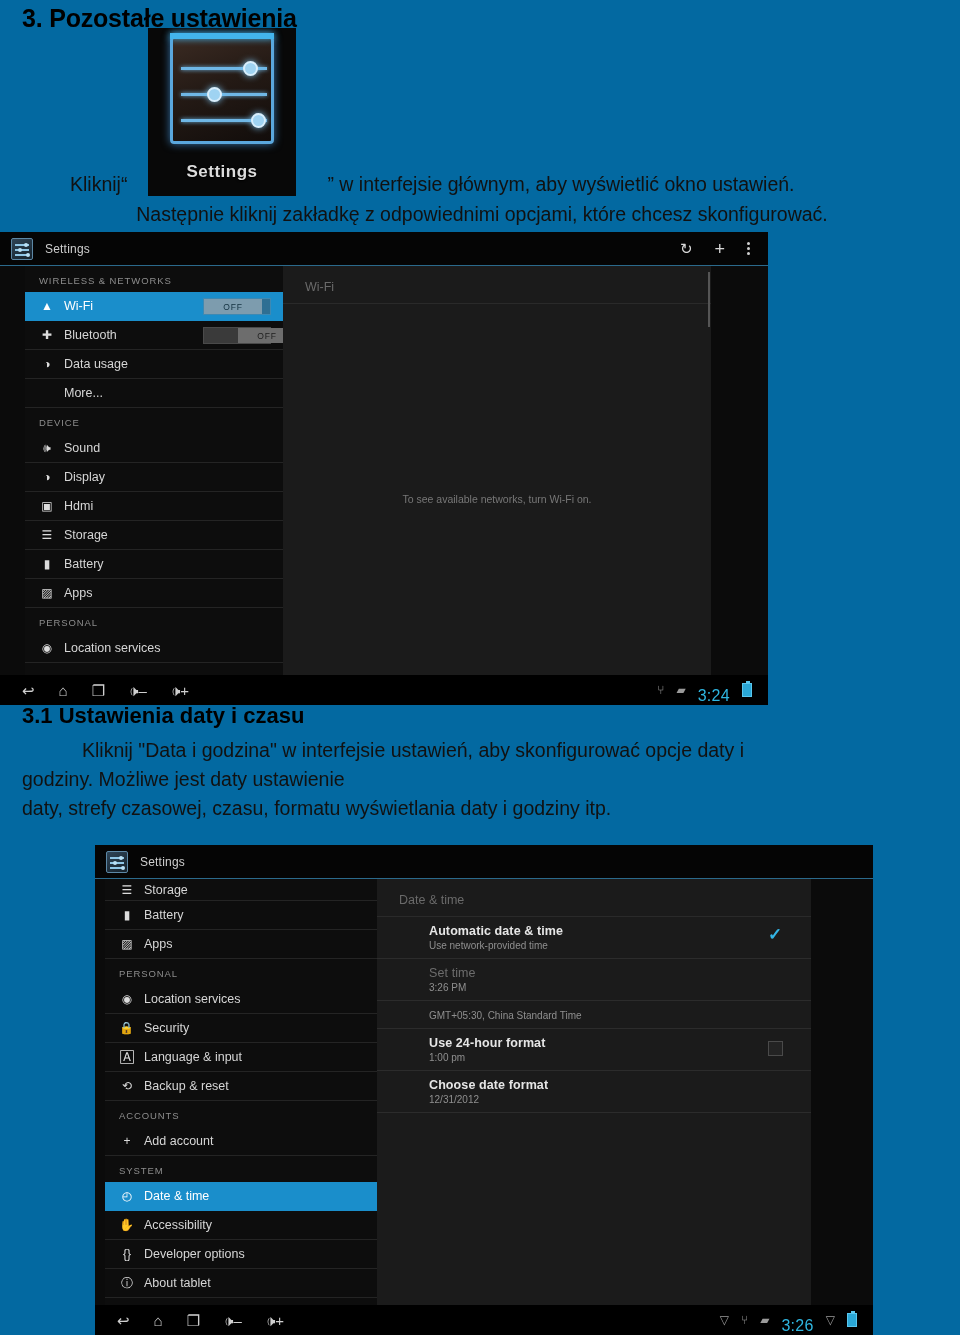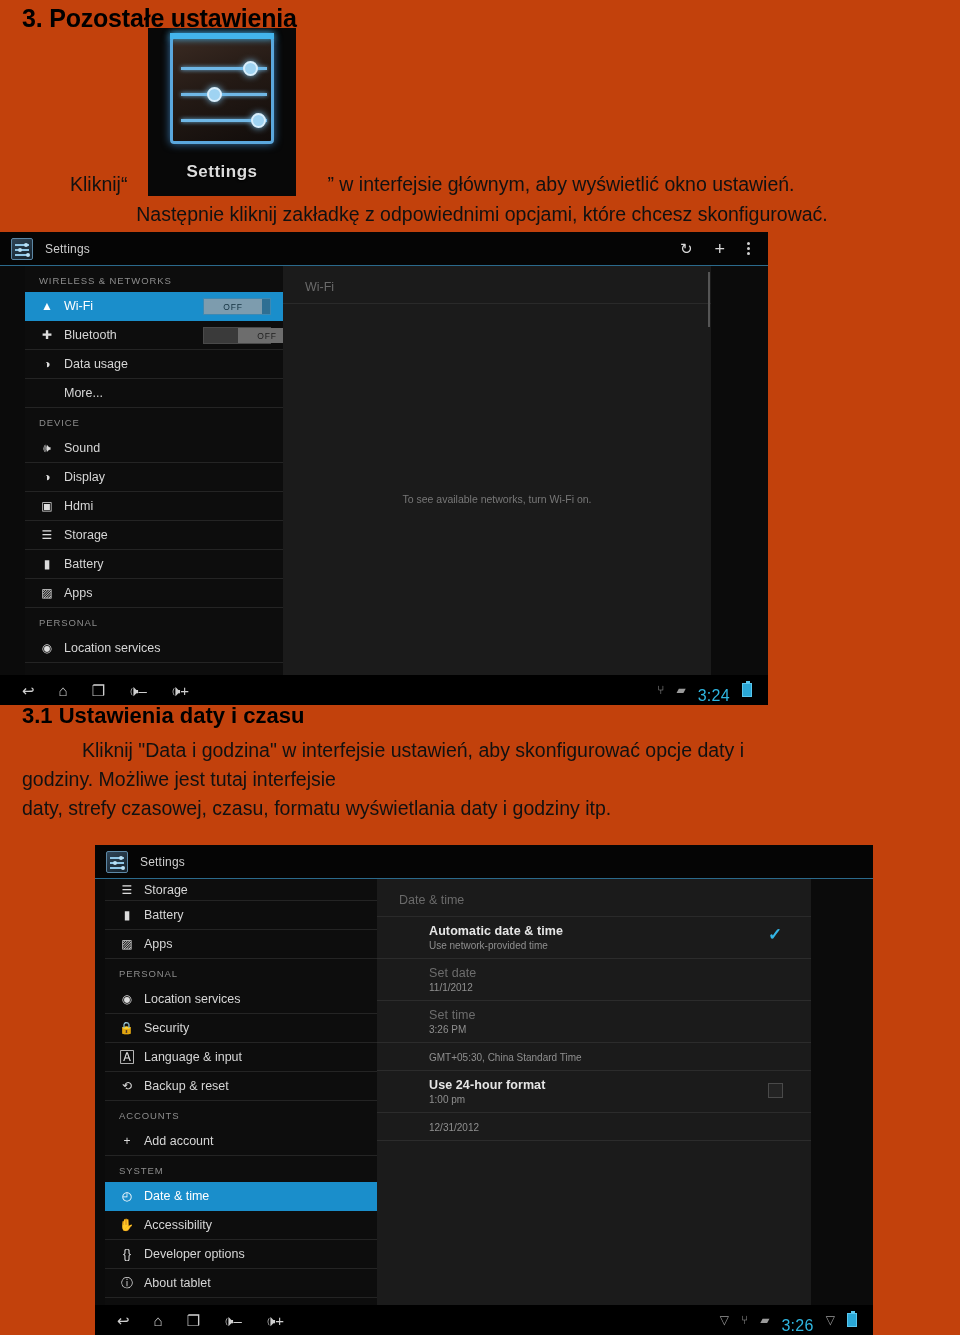--- a/index.html
+++ b/index.html
@@ -2,21 +2,21 @@
 <html><head>
 <meta charset="utf-8">
 <style>
   * { box-sizing: border-box; margin: 0; padding: 0; }
   html, body {
     width: 960px; height: 1335px;
     background: #ffffff;
     font-family: "Liberation Sans", sans-serif;
     overflow: hidden;
   }
-  .page { position: relative; width: 960px; height: 1335px; background:#c2410c; }
+  .page { position: relative; width: 960px; height: 1335px; background:#0369a1; }
 
   
   h1.doc-heading {
     font-size: 25px; font-weight: bold; color:#000;
     letter-spacing: -0.2px;
     position:absolute; left:22px; top:4px;
   }
   h2.doc-heading2 {
     font-size: 22px; font-weight: bold; color:#000;
     position:absolute; left:22px; top:703px;
@@ -308,21 +308,21 @@
         <span class="si">⑂</span>
         <span class="si">▰</span>
         <span class="clock">3:24</span>
         <span class="batt"></span>
       </div>
     </div>
   </div>
 
   <h2 class="doc-heading2">3.1 Ustawienia daty i czasu</h2>
   <p class="para" style="position:absolute;left:22px;top:736px;width:920px;text-align:justify;text-indent:60px;">Kliknij "Data i godzina" w interfejsie ustawień, aby skonfigurować opcje daty i</p>
-  <p class="para" style="position:absolute;left:22px;top:765px;width:920px;">godziny. Możliwe jest tutaj interfejsie</p>
+  <p class="para" style="position:absolute;left:22px;top:765px;width:920px;">godziny. Możliwe jest daty ustawienie</p>
   <p class="para" style="position:absolute;left:22px;top:794px;width:920px;">daty, strefy czasowej, czasu, formatu wyświetlania daty i godziny itp.</p>
 
   <div class="android" style="left:95px; top:845px; width:778px; height:490px;">
 
     <div class="and-actionbar">
       <div class="and-appicon">
         <i></i>
           <i></i>
           <i></i>
           <b></b>
@@ -397,41 +397,38 @@
 
       <div class="and-right">
         <div class="pane-title">Date &amp; time</div>
 
         <div class="prow">
           <div class="pt">Automatic date &amp; time</div>
           <div class="ps">Use network-provided time</div>
           <span class="chk on"></span>
         </div>
 
-        <div class="prow">
-          <div class="pt dim">Set date</div>
-          <div class="ps">11/1/2012</div>
-        </div>
 
         <div class="prow">
           <div class="pt dim">Set time</div>
           <div class="ps">3:26 PM</div>
         </div>
 
         <div class="prow">
           <div class="ps">GMT+05:30, China Standard Time</div>
         </div>
 
         <div class="prow">
           <div class="pt">Use 24-hour format</div>
           <div class="ps">1:00 pm</div>
           <span class="chk off"></span>
         </div>
 
         <div class="prow">
+          <div class="pt">Choose date format</div>
           <div class="ps">12/31/2012</div>
         </div>
       </div>
       <div class="and-gutter" style="width:62px"></div>
     </div>
 
     <div class="and-navbar">
       <div class="navbtns">
         <span class="nb">↩</span>
         <span class="nb">⌂</span>

